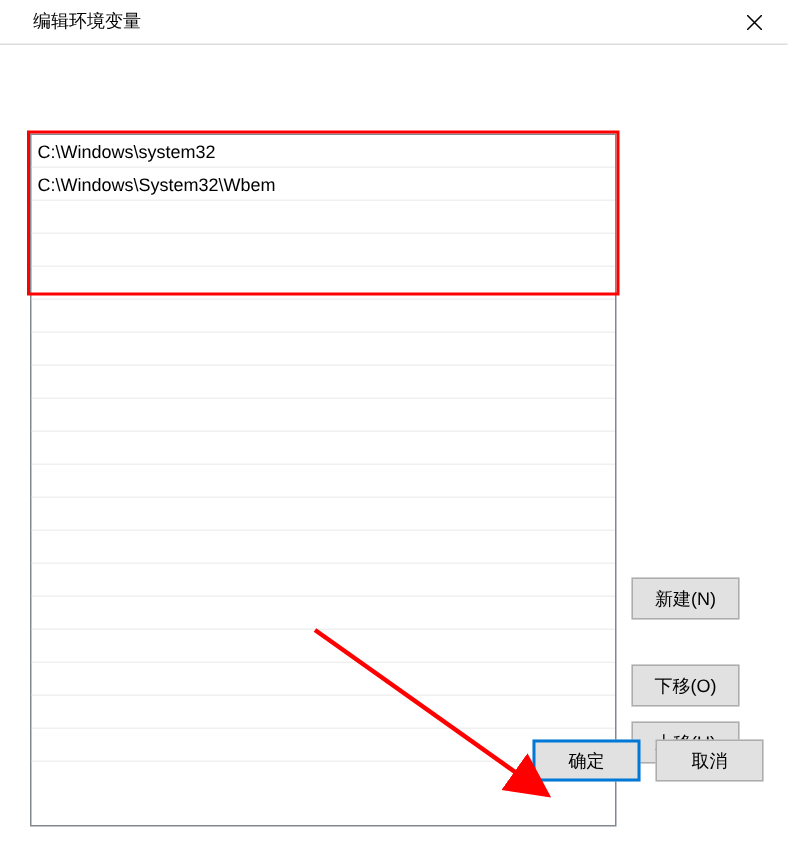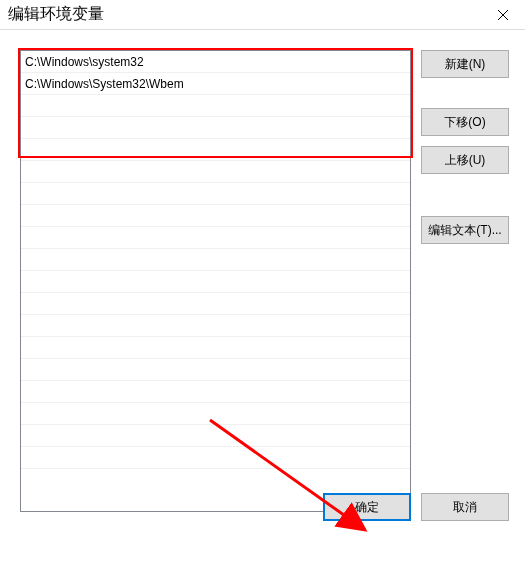--- a/index.html
+++ b/index.html
@@ -12,35 +12,36 @@
       overflow: hidden;
     }
     .titlebar {
       height: 30px;
       border-bottom: 1px solid #ddd;
       display: flex;
       align-items: center;
       padding-left: 8px;
       position: relative;
     }
-    .titlebar-title { font-size: 16px; color: #000; }
+    .titlebar-title { font-size: 12px; color: #000; margin-left: 14px; }
     .close-btn {
       position: absolute;
       right: 0; top: 0;
       width: 45px; height: 29px;
       display: flex; align-items: center; justify-content: center;
       cursor: pointer;
     }
     .close-btn svg { width: 10px; height: 10px; }
     .content {
-      padding: 20px 16px 20px 20px;
+      padding: 20px 16px 10px 20px;
       display: flex;
       gap: 10px;
       height: calc(100% - 30px);
       position: relative;
+      align-items: flex-end;
     }
     .list-wrap {
       flex: 1;
       position: relative;
     }
     .highlight-box {
       position: absolute;
       top: -2px; left: -2px;
       width: calc(100% + 4px);
       height: 110px;
@@ -63,21 +64,21 @@
       font-size: 12px;
       white-space: nowrap;
       overflow: hidden;
     }
     .btn-col {
       width: 88px;
       display: flex;
       flex-direction: column;
     }
     .btn {
-      width: 88px;
+      width: 72px;
       height: 28px;
       background: #e1e1e1;
       border: 1px solid #adadad;
       font-family: inherit;
       font-size: 12px;
       cursor: pointer;
       margin-bottom: 10px;
     }
     .gap-sm { height: 20px; }
     .gap-lg { height: 32px; }
@@ -131,21 +132,20 @@
       <div class="list-item"></div>
       <div class="list-item"></div>
     </div>
   </div>
   <div class="btn-col">
     <button class="btn">新建(N)</button>
     <div class="gap-sm"></div>
     <button class="btn">下移(O)</button>
     <button class="btn">上移(U)</button>
     <div class="gap-lg"></div>
-    <button class="btn">编辑文本(T)...</button>
   </div>
 
   <svg class="arrow" style="left:200px; top:380px;" width="200" height="150">
     <defs>
       <marker id="ah" markerWidth="12" markerHeight="12" refX="9" refY="5" orient="auto">
         <path d="M0,0 L10,5 L0,10 Z" fill="#ff0000"></path>
       </marker>
     </defs>
     <line x1="10" y1="10" x2="165" y2="120" stroke="#ff0000" stroke-width="3" marker-end="url(#ah)"></line>
   </svg>

